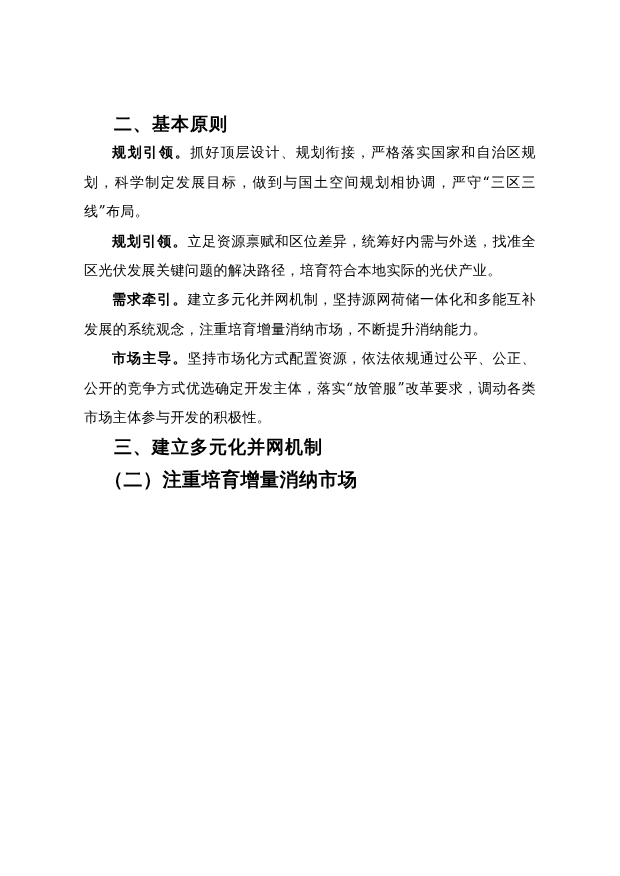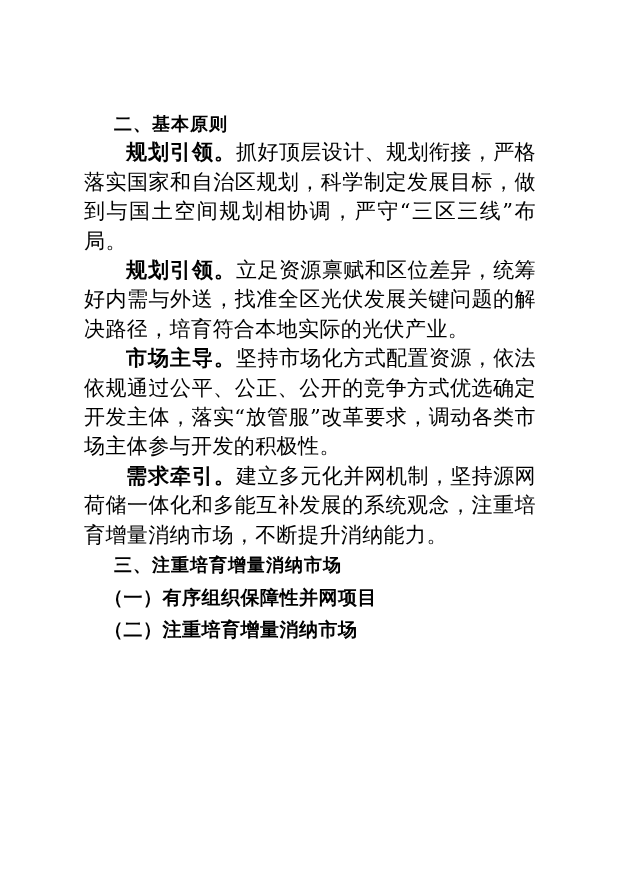--- a/index.html
+++ b/index.html
@@ -38,21 +38,21 @@
     font-size: 19px;
     line-height: 30px;
     letter-spacing: 0.5px;
     margin: 2px 0 2px 0;
     text-indent: 20px;
     text-align: left;
   }
   
   .body-para {
     font-family: "DejaVu Serif", "Liberation Serif", serif;
-    font-size: 21px;
+    font-size: 14px;
     line-height: 29.4px;
     letter-spacing: 0.4px;
     margin: 0;
     text-indent: 2em;
     text-align: justify;
   }
   .body-para .lead {
     font-family: "DejaVu Sans", "Liberation Sans", sans-serif;
     font-weight: bold;
     letter-spacing: 1px;
@@ -63,27 +63,26 @@
 
 <div class="page">
   <div class="content">
 
     <h2 class="h1">二、基本原则</h2>
 
     <p class="body-para"><span class="lead">规划引领。</span><span>抓好顶层设计、规划衔接，严格落实国家和自治区规划，科学制定发展目标，做到与国土空间规划相协调，严守“三区三线”布局。</span></p>
 
     <p class="body-para"><span class="lead">规划引领。</span><span>立足资源禀赋和区位差异，统筹好内需与外送，找准全区光伏发展关键问题的解决路径，培育符合本地实际的光伏产业。</span></p>
 
+    <p class="body-para"><span class="lead">需求牵引。</span><span>建立多元化并网机制，坚持源网荷储一体化和多能互补发展的系统观念，注重培育增量消纳市场，不断提升消纳能力。</span></p>
+
     <p class="body-para"><span class="lead">市场主导。</span><span>坚持市场化方式配置资源，依法依规通过公平、公正、公开的竞争方式优选确定开发主体，落实“放管服”改革要求，调动各类市场主体参与开发的积极性。</span></p>
 
-    <p class="body-para"><span class="lead">需求牵引。</span><span>建立多元化并网机制，坚持源网荷储一体化和多能互补发展的系统观念，注重培育增量消纳市场，不断提升消纳能力。</span></p>
-
-    <h2 class="h1">三、注重培育增量消纳市场</h2>
+    <h2 class="h1">三、建立多元化并网机制</h2>
 
 
-    <h3 class="h2">（一）有序组织保障性并网项目</h3>
 
 
     <h3 class="h2">（二）注重培育增量消纳市场</h3>
 
 
   </div>
 </div>
 
 </body></html>

